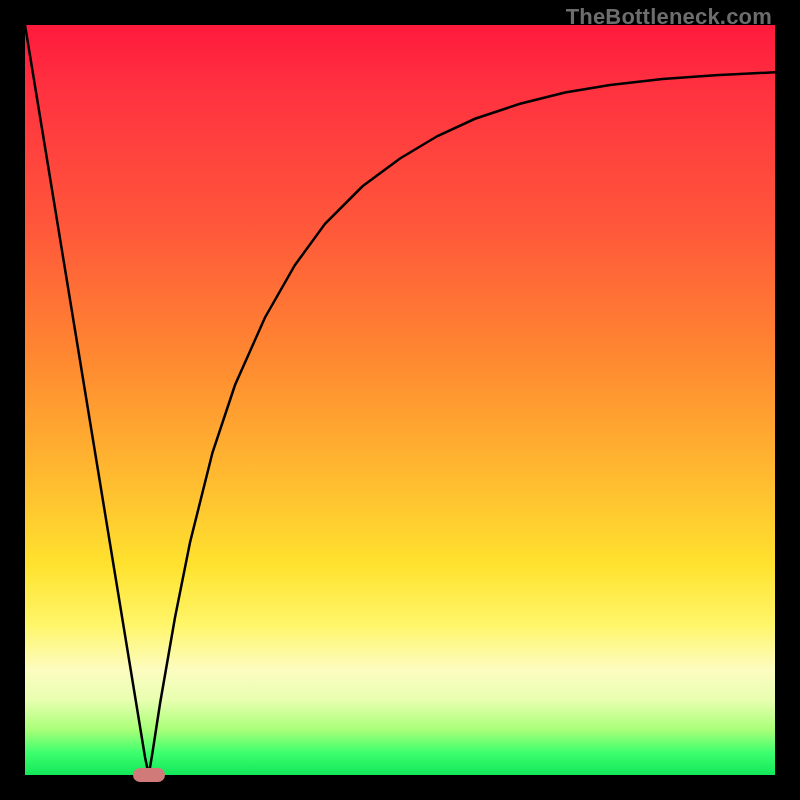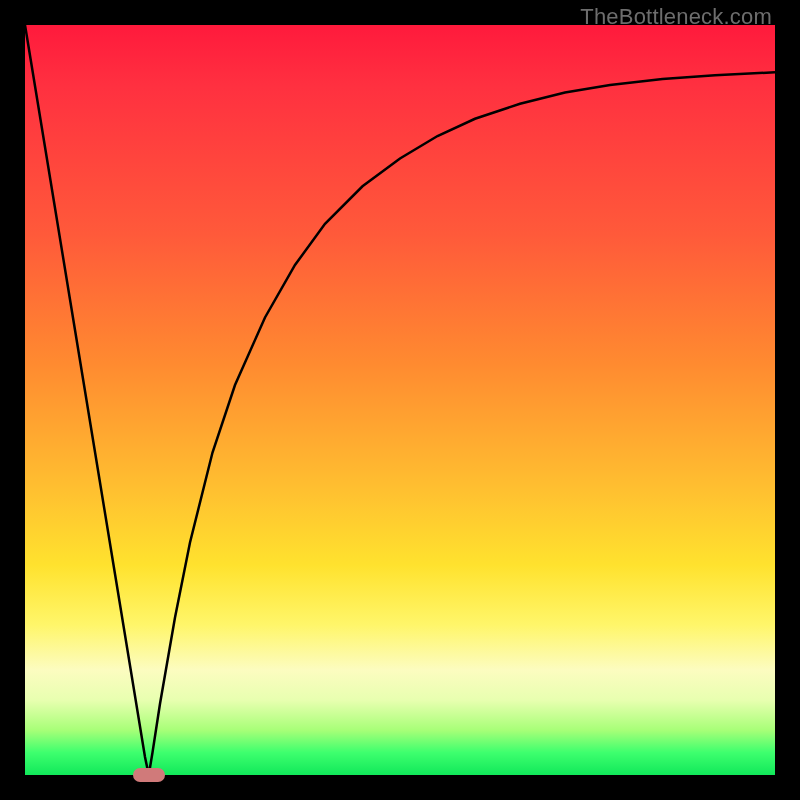--- a/index.html
+++ b/index.html
@@ -40,21 +40,21 @@
       #3eff6e 97%,
       #11e85a 100%
     );
   }
   .watermark {
     position: absolute;
     top: 4px;
     right: 28px;
     color: #6d6d6d;
     font-size: 22px;
-    font-weight: 400;
+    font-weight: 700;
     letter-spacing: 0.2px;
     user-select: none;
     margin-left: 8px;
   }
   svg.overlay {
     position: absolute;
     left: 25px;
     top: 25px;
     width: 750px;
     height: 750px;

